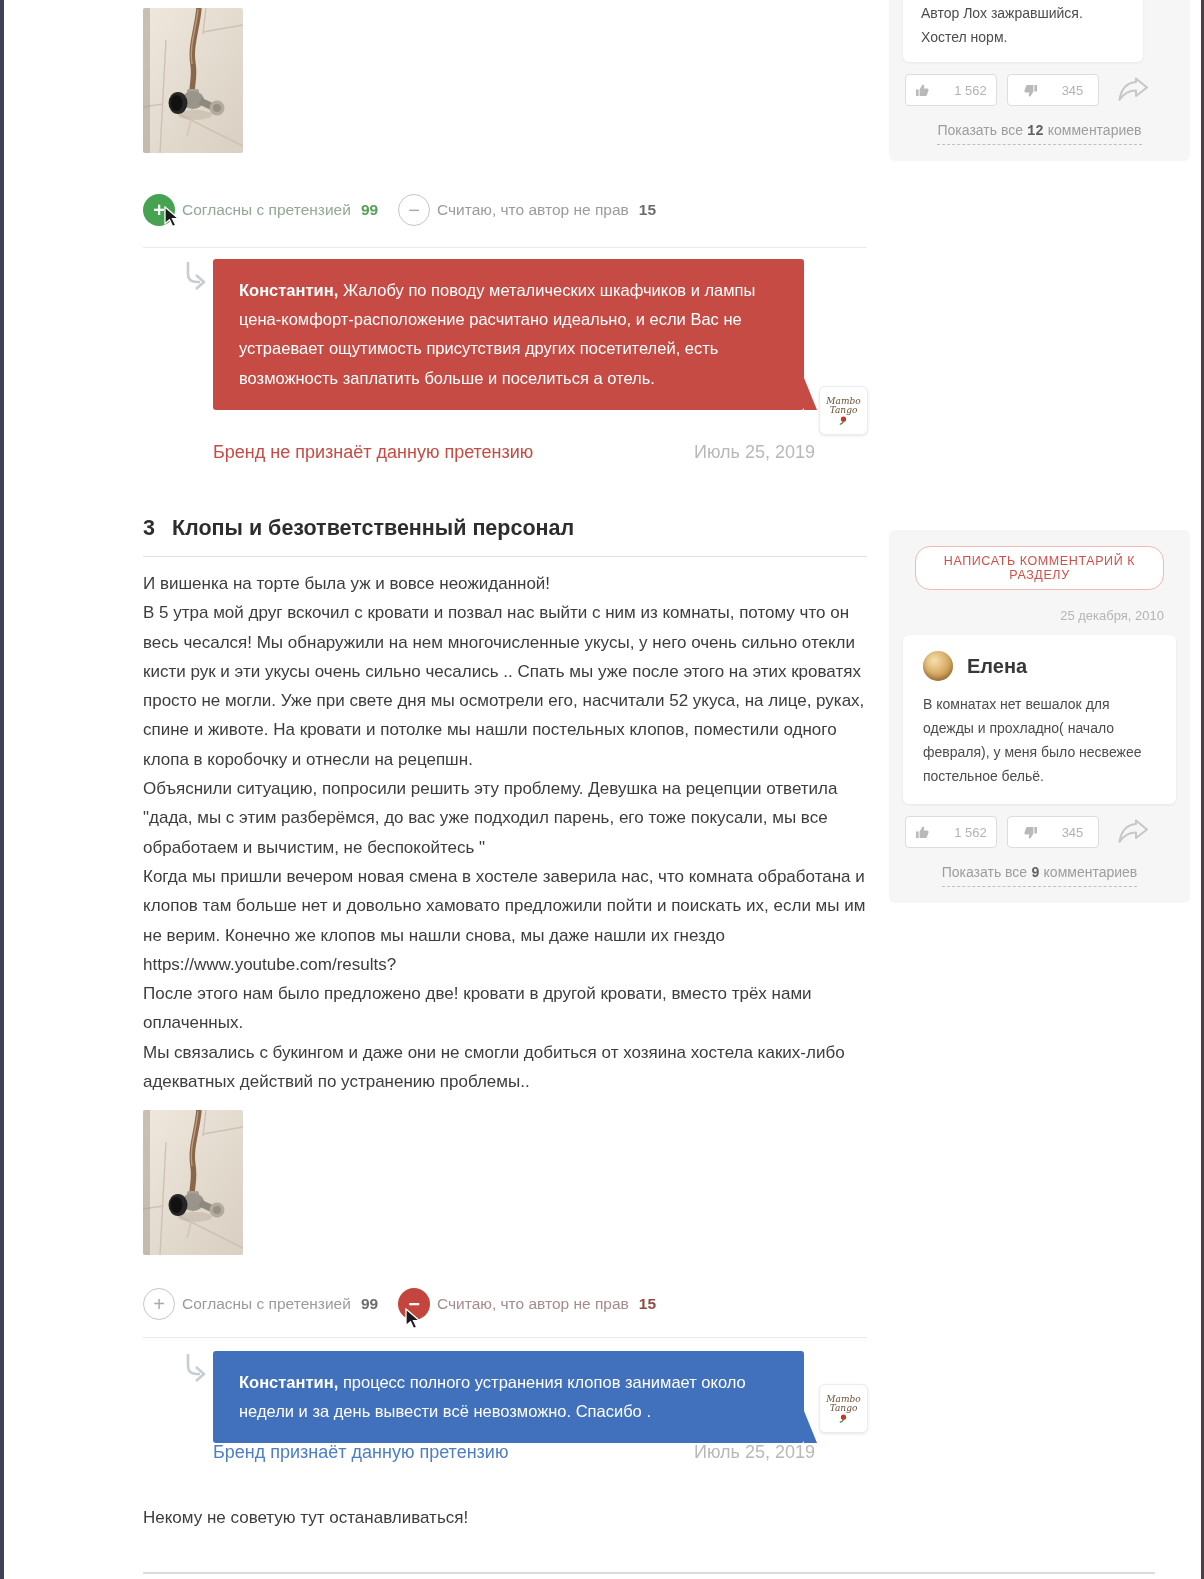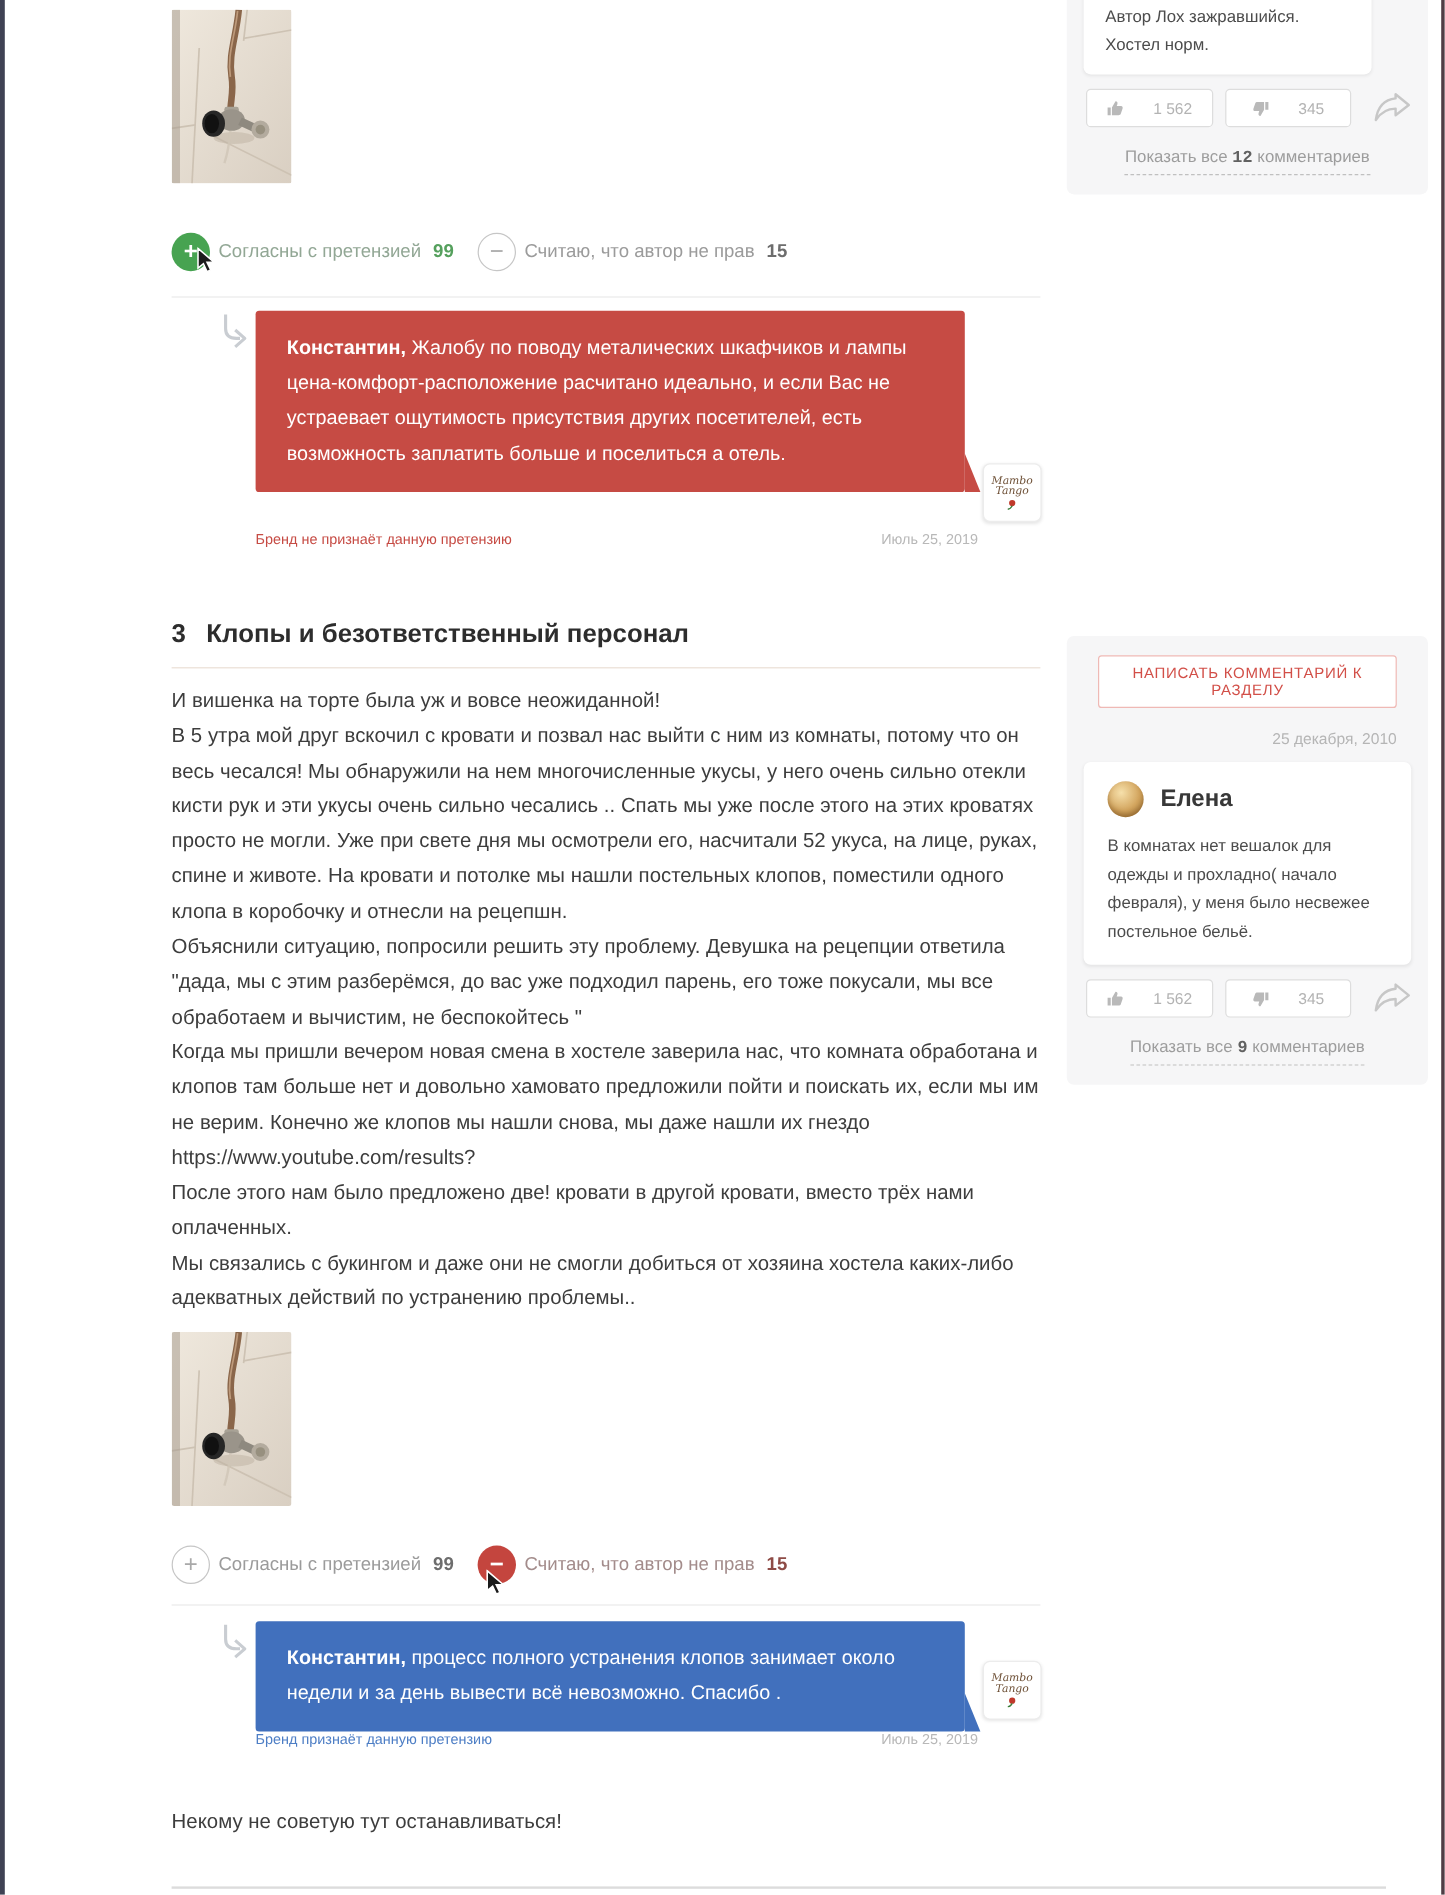--- a/index.html
+++ b/index.html
@@ -49,21 +49,21 @@
     border-top:32px solid transparent;border-left:13px solid #c64b44;}
   .bb-blue .bb-tail{border-left-color:#4170bd;}
 
   .brand-avatar{position:absolute;left:819px;width:47px;height:47px;background:#fff;border:1px solid #ececec;
     border-radius:6px;box-shadow:0 1px 3px rgba(0,0,0,.10);display:flex;flex-direction:column;align-items:center;
     justify-content:center;font-family:"DejaVu Serif",serif;font-style:italic;font-size:9px;line-height:9px;color:#6d4f35;}
   #avatar1{top:386px;}
   #avatar2{top:1384px;}
   .rose{margin-top:1px;}
 
-  .status-row{position:absolute;left:213px;width:602px;display:flex;justify-content:space-between;font-size:12px;}
+  .status-row{position:absolute;left:213px;width:602px;display:flex;justify-content:space-between;font-size:18px;}
   #status1{top:442px;}
   #status2{top:1442px;}
   .st-red{color:#c64b44;}
   .st-blue{color:#4d7ec5;}
   .st-date{color:#b8b8b8;}
 
   .sec-heading{position:absolute;left:143px;top:516px;font-size:21.5px;font-weight:700;color:#2d2d2d;}
   .sec-num{margin-right:17px;}
   .sec-underline{position:absolute;left:143px;top:556px;width:724px;height:1px;background:#ead~fd5;background:#eadfd5;}
 
@@ -79,28 +79,28 @@
 
   
   .sb-panel{position:absolute;left:889px;width:301px;box-sizing:border-box;background:#f6f6f7;border-radius:6px;
     padding:0 14px 16px 14px;}
   #sb-block-1{top:-30px;}
   #sb-block-2{top:530px;padding-top:16px;}
   .sb-card{background:#fff;border-radius:6px;box-shadow:0 1px 3px rgba(0,0,0,.07);padding:15px 18px 13px 18px;
     font-size:14px;line-height:24px;color:#4c4c4c;}
   #sb-card-1{margin-top:16px;width:204px;}
   .sb-votes{display:flex;align-items:center;gap:10px;margin:12px 0 0 2px;}
-  .vote-btn{display:flex;align-items:center;justify-content:center;gap:24px;width:106px;height:32px;
+  .vote-btn{display:flex;align-items:center;justify-content:center;gap:24px;width:92px;height:32px;
     border:1px solid #ddd;border-radius:4px;background:#fff;color:#b3b3b3;font-size:13px;cursor:pointer;}
   .reply-btn{margin-left:8px;background:none;border:none;padding:0;cursor:pointer;height:26px;}
   .show-all{margin-top:16px;text-align:center;font-size:14px;color:#9d9d9d;cursor:pointer;}
   .show-all .inner{display:inline-block;border-bottom:1px dashed #c0c0c0;padding-bottom:5px;}
   .show-num{font-weight:700;color:#616161;margin:0 4px;font-family:Liberation Mono, monospace;}
   .write-btn{display:block;box-sizing:border-box;margin:0 12px;width:calc(100% - 24px);height:44px;
-    background:#fff;border:1px solid #efb9b5;border-radius:3px;color:#d24f48;font-size:12.5px;letter-spacing:.6px;
+    background:#fff;border:1px solid #efb9b5;border-radius:15px;color:#d24f48;font-size:12.5px;letter-spacing:.6px;
     font-family:"Liberation Sans","DejaVu Sans",sans-serif;cursor:pointer;}
   .sb-date{margin:18px 12px 0 0;text-align:right;font-size:13px;color:#b5b5b5;}
   #sb-card-2{margin-top:12px;padding:16px 20px 16px 20px;}
   .sb-c-head{display:flex;align-items:center;gap:14px;}
   .sb-ava{width:30px;height:30px;border-radius:50%;
     background:radial-gradient(circle at 38% 32%,#f6e0ab,#d3a55e 55%,#a87c3c 95%);
     box-shadow:inset 0 -3px 4px rgba(90,50,10,.35);}
   .sb-name{font-weight:700;font-size:20px;color:#383838;}
   .sb-c-text{margin-top:11px;}
 </style>

